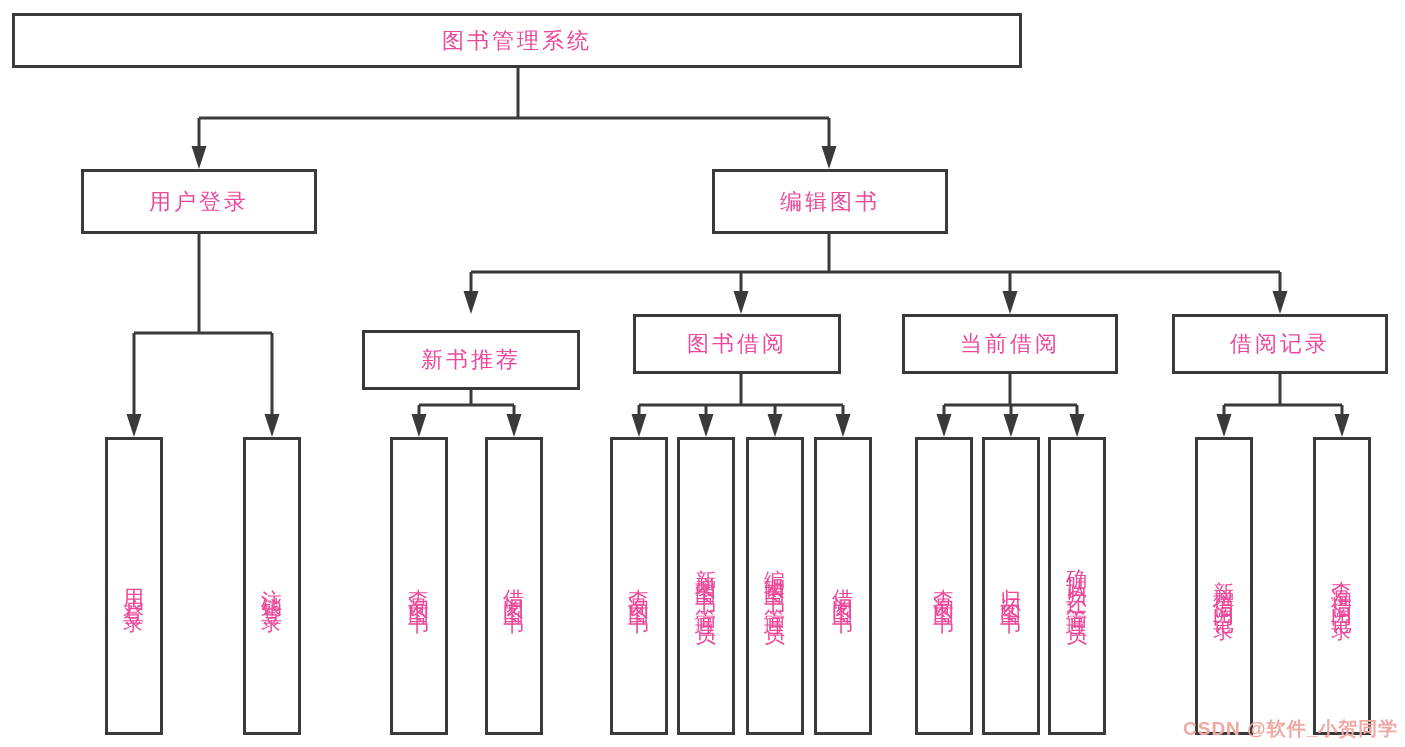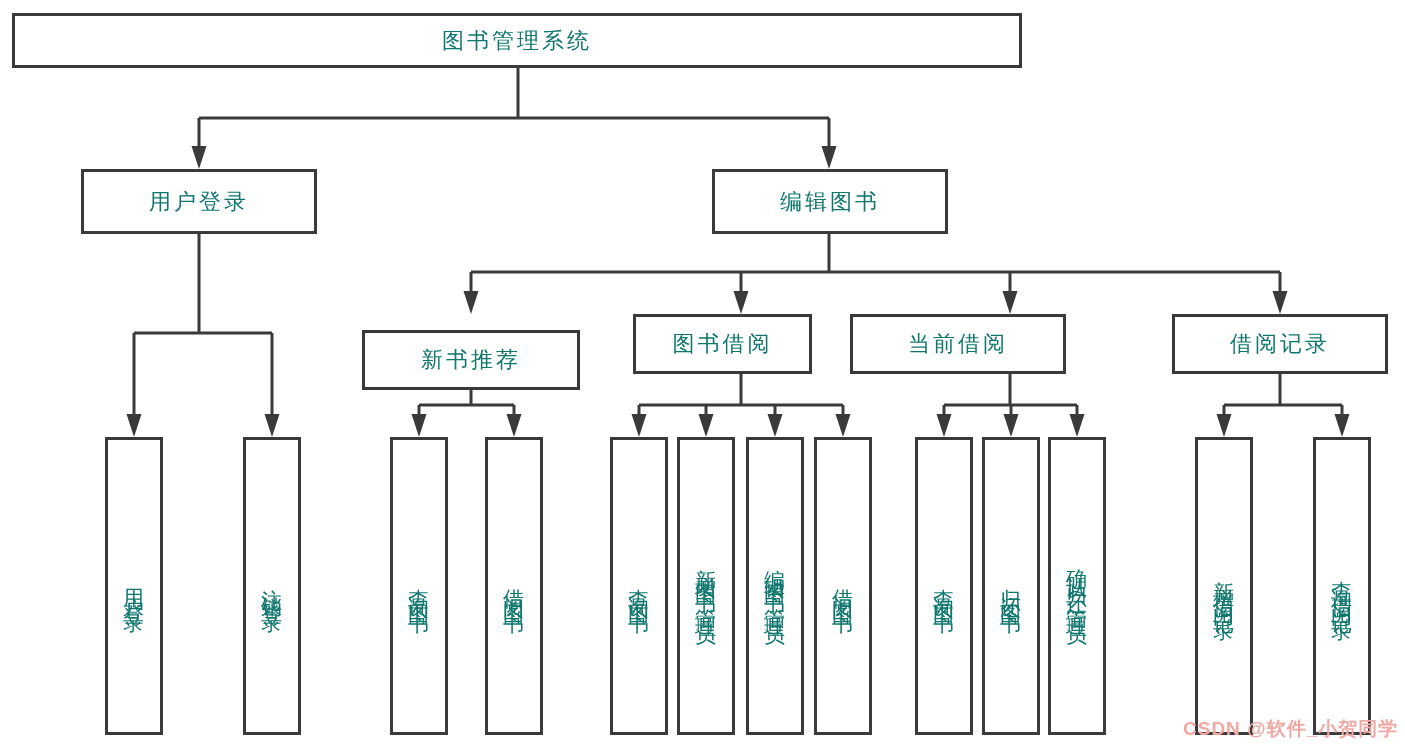--- a/index.html
+++ b/index.html
@@ -4,21 +4,21 @@
 <style>
   html,body { margin:0; padding:0; background:#ffffff; }
   .stage {
     position:relative; width:1405px; height:747px; overflow:hidden;
     background:#ffffff;
     font-family:"Liberation Sans", sans-serif;
   }
   .wires { position:absolute; left:0; top:0; z-index:1; }
   .node {
     position:absolute; box-sizing:border-box; z-index:2;
-    border:3px solid #3a3a3a; background:#ffffff; color:#0f766e;
+    border:3px solid #3a3a3a; background:#ffffff; color:#ec4899;
     display:flex; align-items:center; justify-content:center;
     text-align:center;
   }
   .h { font-size:22px; letter-spacing:3px; }
   .v {
     writing-mode:vertical-rl; text-orientation:mixed;
     font-size:21px; letter-spacing:8px; line-height:1;
     padding-top:4px;
   }
   .watermark {
@@ -65,22 +65,22 @@
       <polygon points="1334.5,414 1349.5,414 1342,437"></polygon>
     </g>
   </svg>
 
   <div class="node h" style="left:12px;top:13px;width:1010px;height:55px">图书管理系统</div>
 
   <div class="node h" style="left:81px;top:169px;width:236px;height:65px">用户登录</div>
   <div class="node h" style="left:712px;top:169px;width:236px;height:65px">编辑图书</div>
 
   <div class="node h" style="left:362px;top:330px;width:218px;height:60px">新书推荐</div>
-  <div class="node h" style="left:633px;top:314px;width:179px;height:60px">图书借阅</div>
-  <div class="node h" style="left:850px;top:314px;width:216px;height:60px">当前借阅</div>
+  <div class="node h" style="left:633px;top:314px;width:208px;height:60px">图书借阅</div>
+  <div class="node h" style="left:902px;top:314px;width:216px;height:60px">当前借阅</div>
   <div class="node h" style="left:1172px;top:314px;width:216px;height:60px">借阅记录</div>
 
   <div class="node v" style="left:105px;top:437px;width:58px;height:298px">用户登录</div>
   <div class="node v" style="left:243px;top:437px;width:58px;height:298px">注销登录</div>
 
   <div class="node v" style="left:390px;top:437px;width:58px;height:298px">查询图书</div>
   <div class="node v" style="left:485px;top:437px;width:58px;height:298px">借阅图书</div>
 
   <div class="node v" style="left:610px;top:437px;width:58px;height:298px">查询图书</div>
   <div class="node v" style="left:677px;top:437px;width:58px;height:298px">新增图书（管理员）</div>

